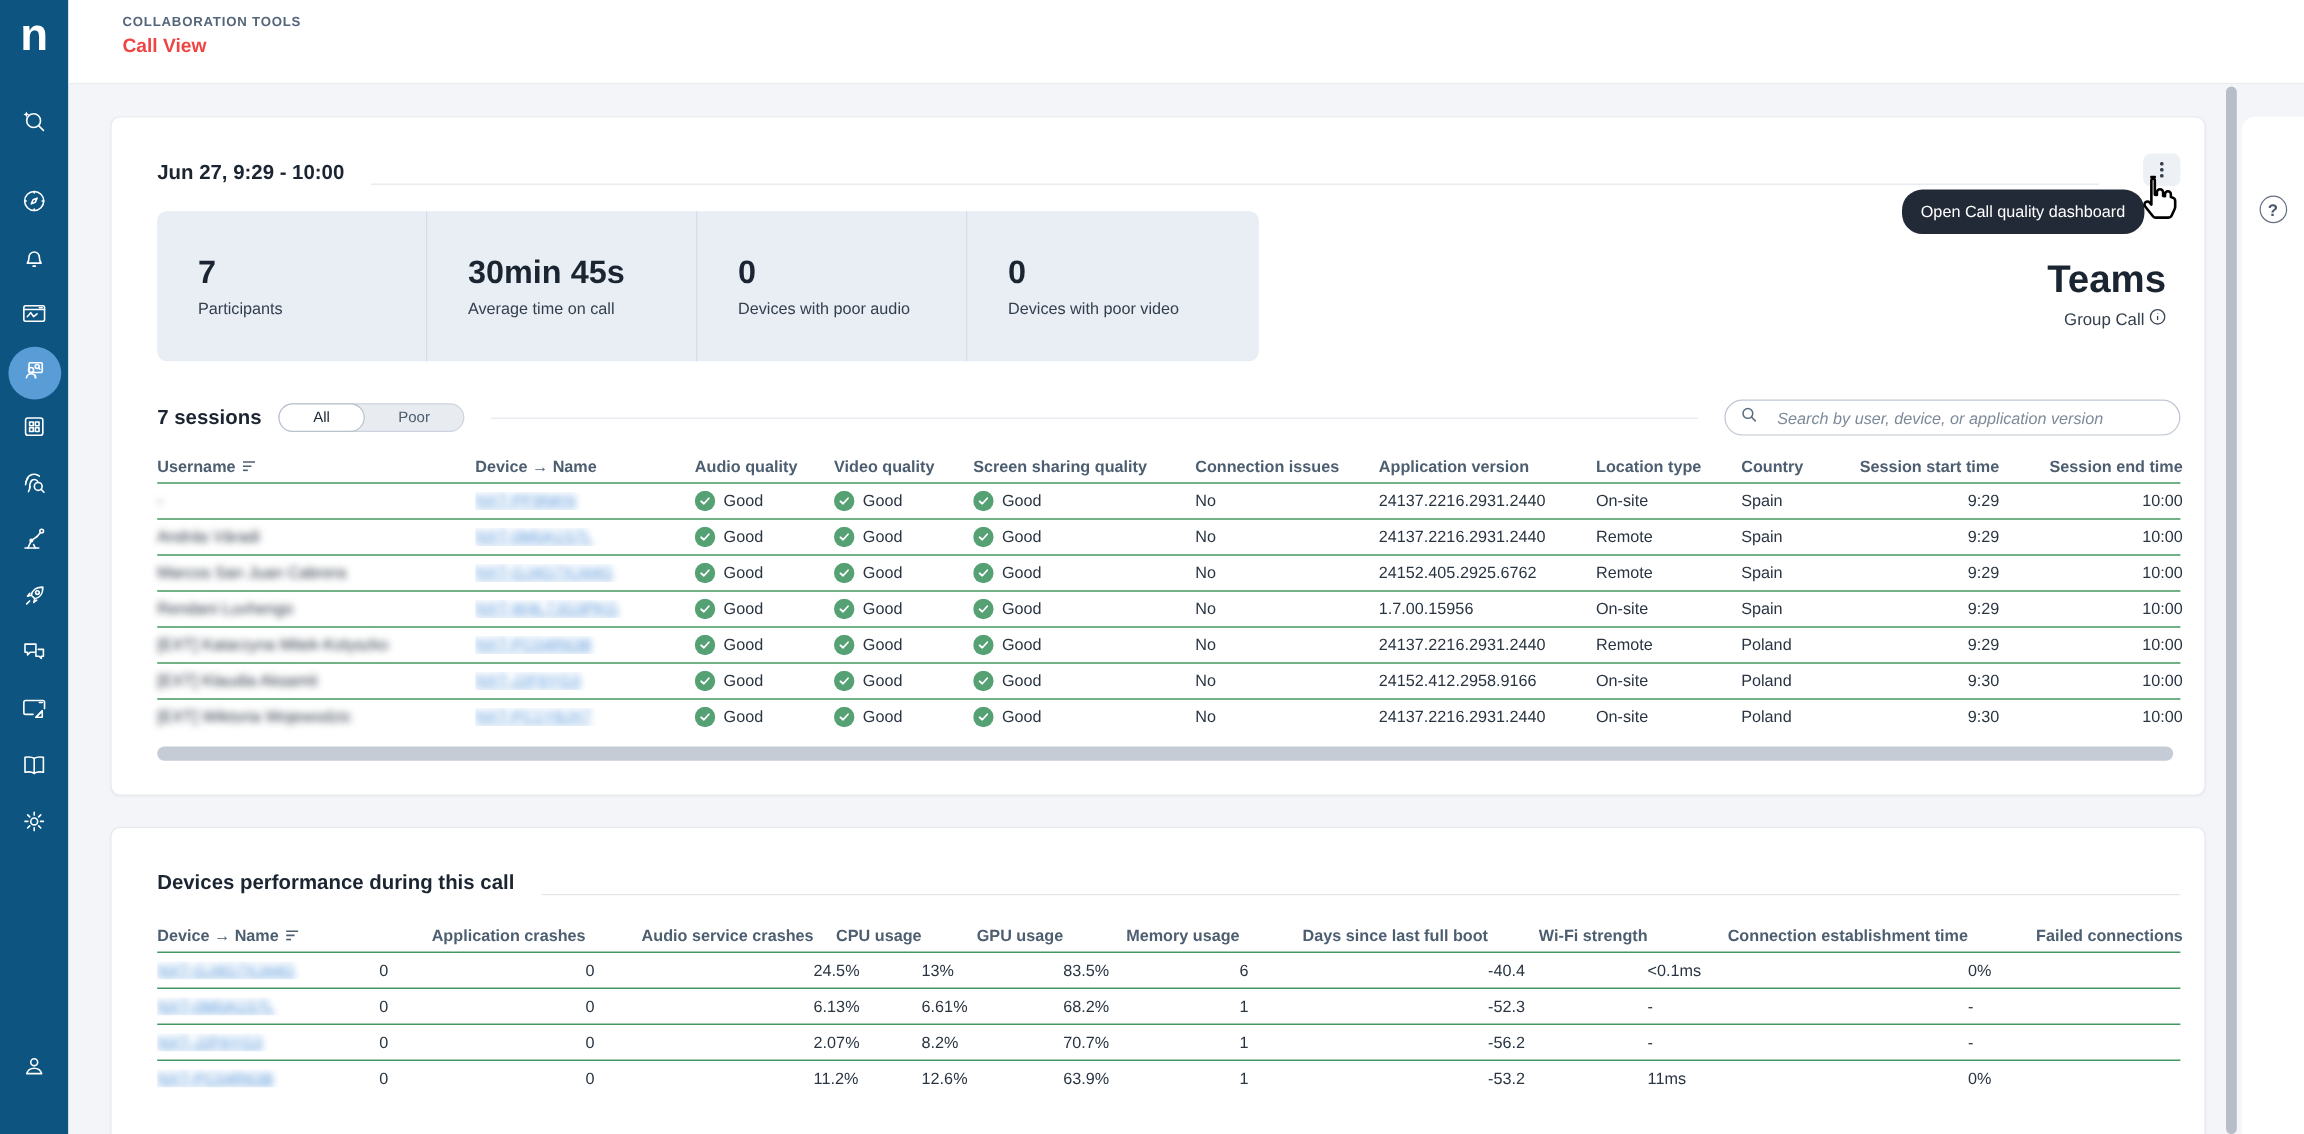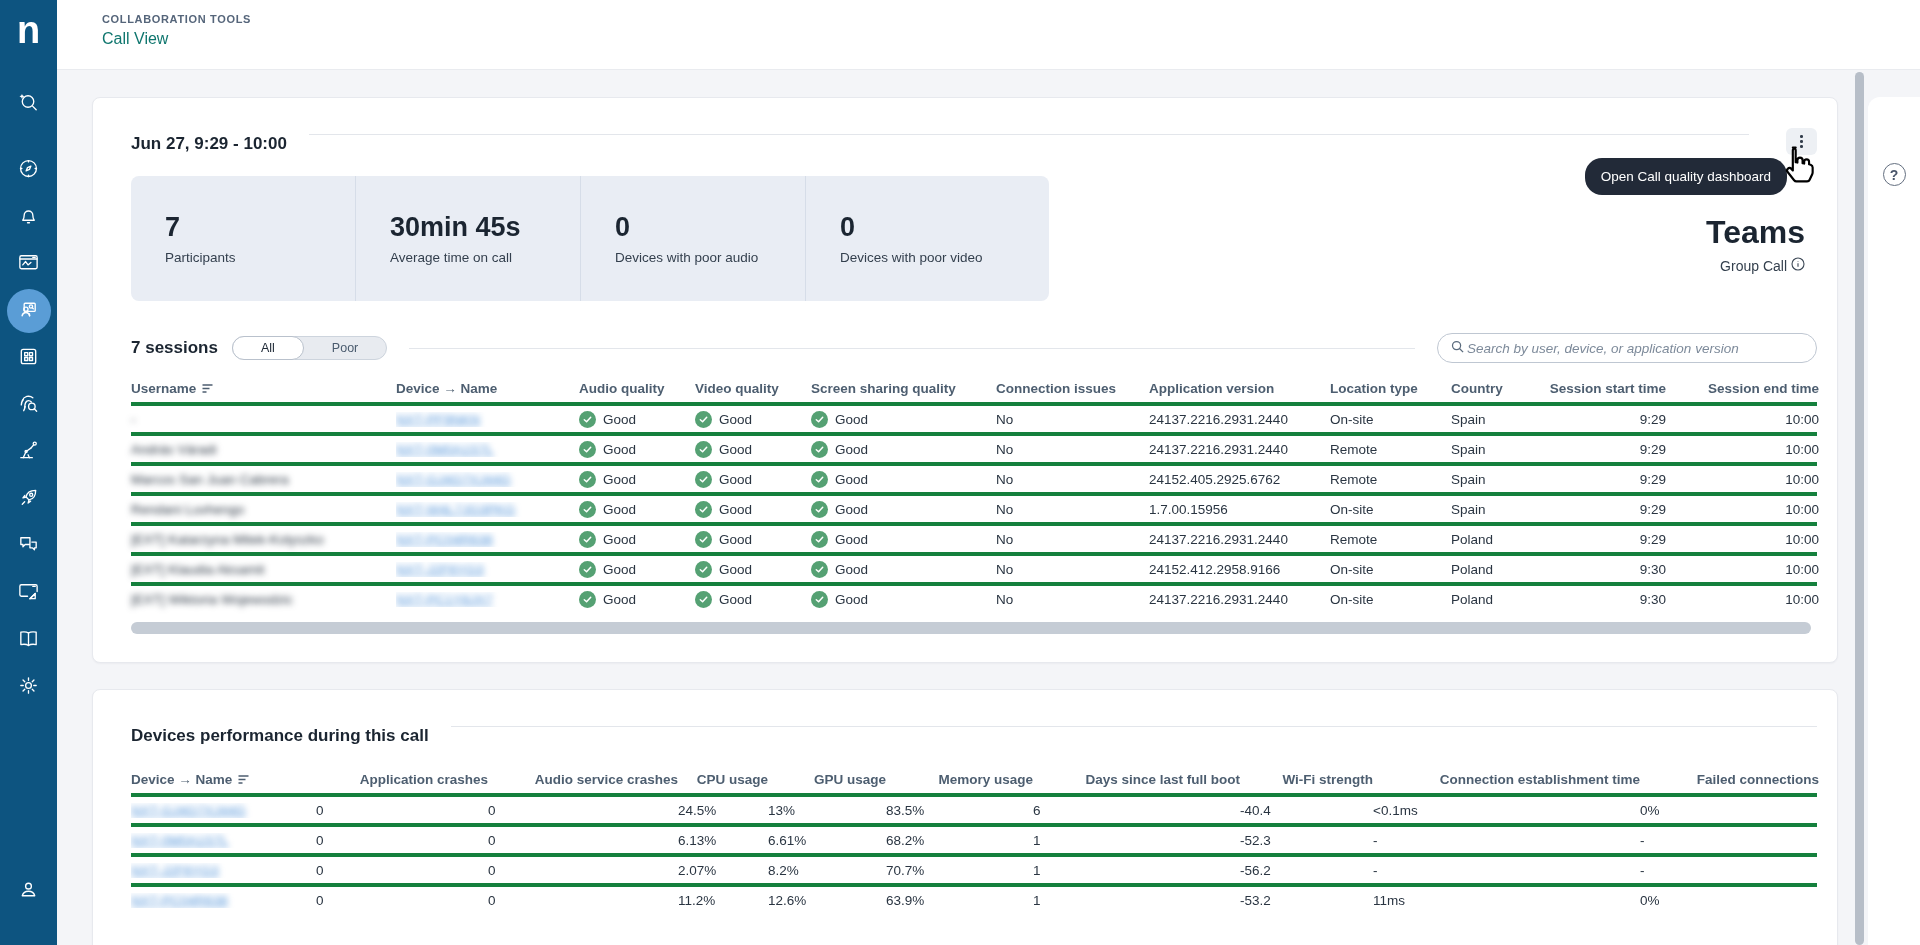--- a/index.html
+++ b/index.html
@@ -13,28 +13,28 @@
   .nav-item { width:44px; height:44px; display:flex; align-items:center; justify-content:center; border-radius:50%; margin-bottom:3px; cursor:pointer; }
   .nav-item.first { margin-bottom:22px; }
   .nav-item.active { background:#5a9dd6; }
   .nav-item svg { stroke:#fff; fill:none; stroke-width:1.4; stroke-linecap:round; stroke-linejoin:round; }
   .sidebar-footer { margin-top:auto; margin-bottom:32px; }
 
   
   .main { position:relative; flex:1; height:945px; }
   .topbar { height:70px; background:#fff; border-bottom:1px solid #e9ebef; padding:13px 0 0 45px; }
   .eyebrow { font-size:11px; font-weight:700; letter-spacing:.06em; color:#55657a; }
-  .page-title { font-size:16px; font-weight:400; color:#0f766e; margin-top:5px; }
+  .page-title { font-size:16px; font-weight:700; color:#ef4444; margin-top:5px; }
   .content { height:875px; overflow:hidden; padding:27px 0 0 35px; background:#f4f5f8; }
 
   .card { width:1746px; background:#fff; border:1px solid #e7e9ee; border-radius:8px; box-shadow:0 1px 2px rgba(20,30,45,.04); }
   .card1 { position:relative; padding:36px 20px 28px 38px; }
   .card2 { position:relative; padding:36px 20px 0 38px; margin-top:26px; height:320px; }
 
-  .title-row { display:flex; align-items:flex-start; }
+  .title-row { display:flex; align-items:flex-end; }
   .sec-title { font-size:17px; font-weight:700; color:#1b2531; white-space:nowrap; }
   .hline { flex:1; height:1px; background:#e3e6eb; margin-left:22px; }
   .card1 .title-row .hline { margin-right:68px; }
 
   
   .stats { display:flex; width:918px; height:125px; background:#e9edf4; border-radius:8px; margin-top:22px; }
   .stat { display:flex; flex-direction:column; justify-content:center; padding-left:34px; flex:0 0 225px; border-right:1px solid #d6dde8; }
   .stat:last-child { flex:0 0 243px; border-right:none; }
   .stat-value { font-size:27px; font-weight:600; color:#1b2531; }
   .stat-label { font-size:13.5px; color:#333f4d; margin-top:7px; }
@@ -49,31 +49,31 @@
   .kebab .dots { display:flex; flex-direction:column; gap:2.5px; }
   .kebab .dots i { width:2.6px; height:2.6px; background:#323c4a; border-radius:50%; }
   .tooltip { position:absolute; top:60px; right:50px; background:#222a38; color:#fff; font-size:13.5px; padding:11px 16px; border-radius:17px; white-space:nowrap; }
   .cursor { position:absolute; top:44px; right:14px; pointer-events:none; z-index:5; }
 
   
   .sess-head { display:flex; align-items:center; margin-top:32px; height:30px; }
   .toggle { display:flex; align-items:center; background:#e8ebf0; border:1px solid #cdd4dd; border-radius:999px; margin-left:14px; height:24px; }
   .toggle .opt { font-size:12.5px; padding:0 28px; height:24px; display:flex; align-items:center; color:#4a5b6e; cursor:pointer; border-radius:999px; }
   .toggle .opt.sel { background:#fff; border:1px solid #b9c1cc; color:#202b38; margin:-1px 0 -1px -1px; }
-  .search { margin-left:auto; width:380px; height:30px; border:1.5px solid #bfc7d2; border-radius:15px; display:flex; align-items:center; padding:0 12px; gap:2px; background:#fff; }
+  .search { margin-left:auto; width:380px; height:30px; border:1.5px solid #bfc7d2; border-radius:15px; display:flex; align-items:center; padding:0 12px; gap:16px; background:#fff; }
   .search input { border:none; outline:none; flex:1; font-size:13.5px; font-style:italic; color:#3b4856; font-family:"Liberation Sans",sans-serif; background:transparent; }
   .search input::placeholder { color:#7d8a9a; }
 
   
   .grid { display:grid; align-items:center; }
   .sess-cols { grid-template-columns:265px 183px 116px 116px 185px 153px 181px 121px 76px 139px 153px; }
   .dev-cols  { grid-template-columns:185px 172px 190px 90px 118px 147px 207px 133px 267px 179px; }
   .thead { height:27px; margin-top:12px; }
   .thead .hc { font-size:13.5px; font-weight:700; color:#4d5e70; white-space:nowrap; display:flex; align-items:center; gap:6px; }
-  .trow { height:30px; border-top:4px solid #15803d; font-size:13.5px; color:#2a3542; }
+  .trow { height:30px; border-top:1px solid #15803d; font-size:13.5px; color:#2a3542; }
   .trow .cell { white-space:nowrap; overflow:hidden; }
   .sess-cols > :nth-child(10), .sess-cols > :nth-child(11) { justify-content:flex-end; text-align:right; }
   .dev-cols > :not(:first-child) { justify-content:flex-end; }
   .thead .hc { display:flex; }
   .q { display:flex; align-items:center; gap:7px; }
   .chk { width:17px; height:17px; border-radius:50%; background:#55a173; display:inline-flex; align-items:center; justify-content:center; flex-shrink:0; }
   .redacted { filter:blur(3px); }
   .dev-link { color:#5193d9; text-decoration:underline; cursor:pointer; }
 
   .hscroll { margin-top:10px; height:12px; width:1680px; border-radius:6px; background:#c5ccd5; }

